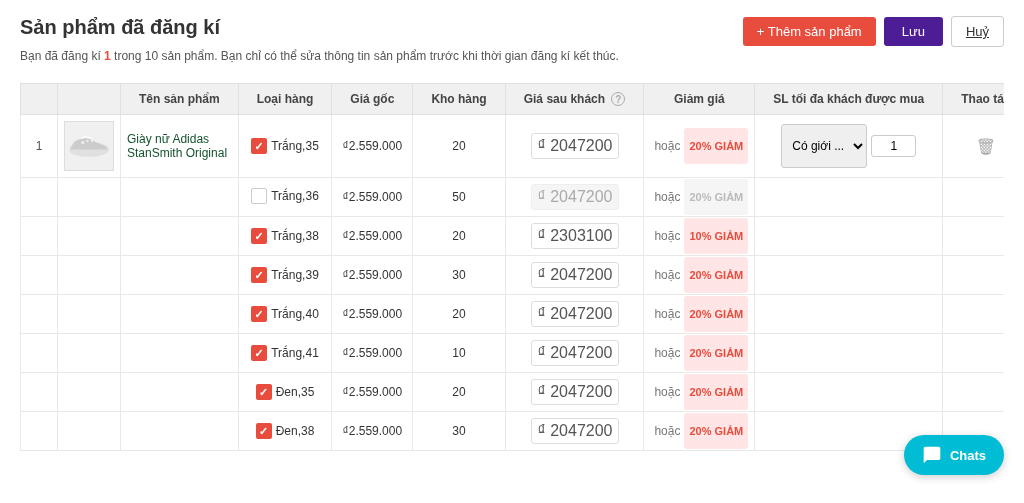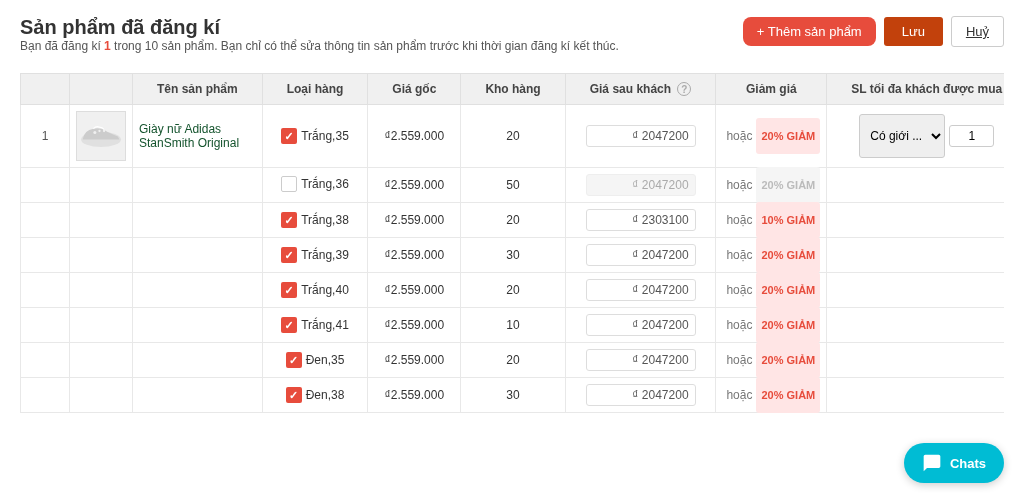--- a/index.html
+++ b/index.html
@@ -12,21 +12,21 @@
     .page-container {
       background: #fff;
       padding: 16px 20px;
       min-height: 503px;
       position: relative;
     }
     .page-title {
       font-size: 20px;
       font-weight: bold;
       color: #333;
-      margin-bottom: 0;
+      margin-bottom: 10px;
     }
     .subtitle {
       font-size: 12px;
       color: #555;
       margin-bottom: 14px;
     }
     .subtitle .highlight {
       color: #e74c3c;
       font-weight: bold;
     }
@@ -35,29 +35,29 @@
       align-items: center;
       justify-content: flex-end;
       gap: 8px;
       margin-bottom: 12px;
     }
     .btn-add {
       background: #e74c3c;
       color: #fff;
       border: none;
       padding: 7px 14px;
-      border-radius: 8px;
+      border-radius: 3px;
       cursor: pointer;
       font-size: 13px;
       display: flex;
       align-items: center;
       gap: 5px;
     }
     .btn-save {
-      background: #c2410c;
+      background: #4c1d95;
       color: #fff;
       border: none;
       padding: 7px 18px;
       border-radius: 3px;
       cursor: pointer;
       font-size: 13px;
     }
     .btn-cancel {
       background: #fff;
       color: #333;
@@ -73,21 +73,21 @@
     }
     table {
       width: 100%;
       border-collapse: collapse;
       font-size: 12px;
     }
     thead tr {
       background: #f0f0f0;
     }
     th {
-      padding: 8px 24px;
+      padding: 8px 18px;
       text-align: center;
       border: 1px solid #e0e0e0;
       font-weight: 600;
       color: #444;
       white-space: nowrap;
     }
     td {
       padding: 6px 6px;
       border: 1px solid #e8e8e8;
       text-align: center;
@@ -132,22 +132,22 @@
       background: #fff;
       border: 1px solid #ccc;
       border-radius: 2px;
       display: inline-block;
       cursor: pointer;
     }
     .price-input {
       border: 1px solid #ddd;
       border-radius: 3px;
       padding: 3px 6px;
-      width: 110px;
-      font-size: 12px;
+      width: 88px;
+      font-size: 16px;
       color: #555;
       text-align: right;
     }
     .price-input-disabled {
       background: #f5f5f5;
       color: #aaa;
       border-color: #eee;
     }
     .discount-badge {
       background: #ffe5e5;
@@ -190,21 +190,21 @@
       color: #555;
       font-weight: 500;
     }
     .inline-flex {
       display: inline-flex;
       align-items: center;
       gap: 4px;
     }
     .chats-btn {
       position: fixed;
-      bottom: 20px;
+      bottom: 28px;
       right: 20px;
       background: #00bcd4;
       color: #fff;
       border-radius: 50px;
       padding: 10px 18px;
       display: flex;
       align-items: center;
       gap: 8px;
       cursor: pointer;
       font-size: 13px;

